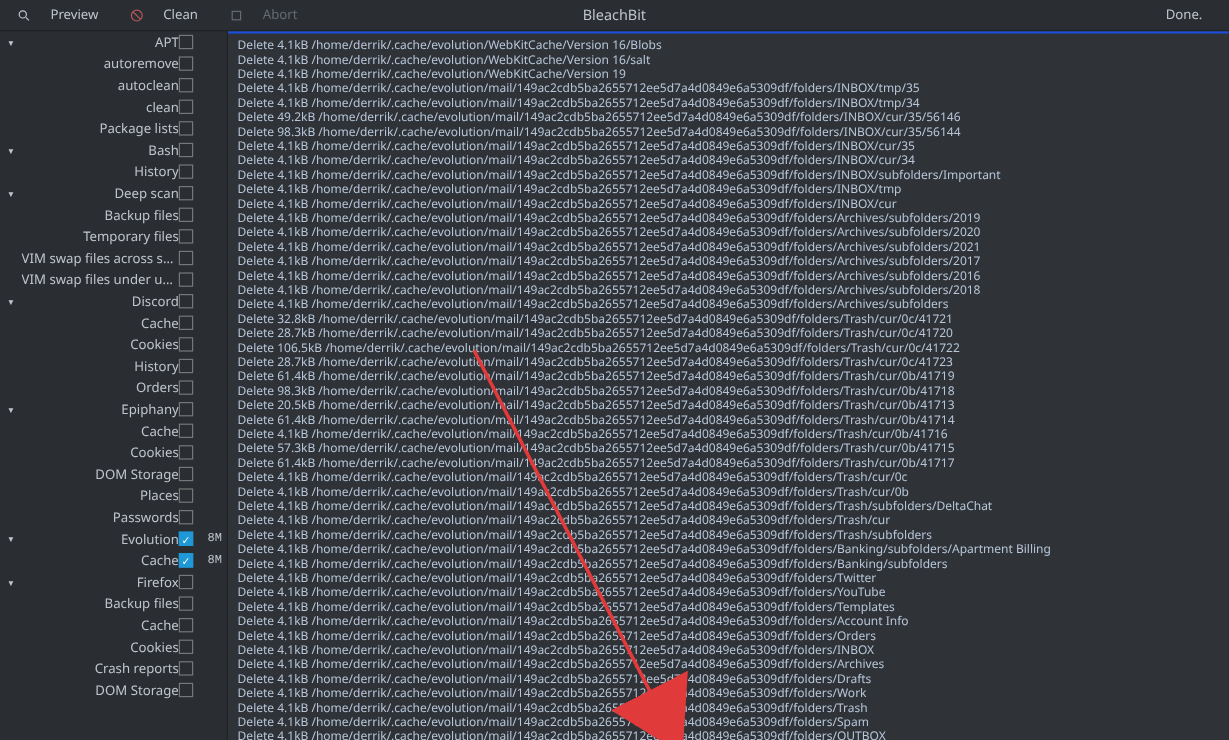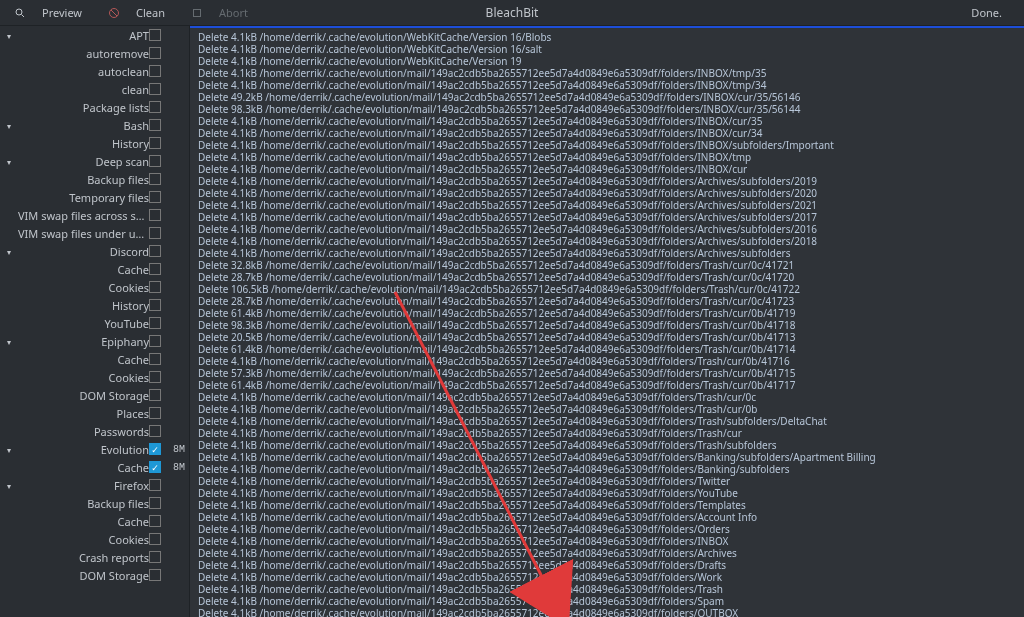--- a/index.html
+++ b/index.html
@@ -248,21 +248,21 @@
         <span class="label">Cookies</span>
         <span class="cb"></span>
         <span class="size-col"></span>
       </div>
       <div class="item-row">
         <span class="label">History</span>
         <span class="cb"></span>
         <span class="size-col"></span>
       </div>
       <div class="item-row">
-        <span class="label">YouTube</span>
+        <span class="label">Orders</span>
         <span class="cb"></span>
         <span class="size-col"></span>
       </div>
       <div class="group-row">
         <span class="tri">▾</span>
         <span class="label">Epiphany</span>
         <span class="cb"></span>
         <span class="size-col"></span>
       </div>
       <div class="item-row">

